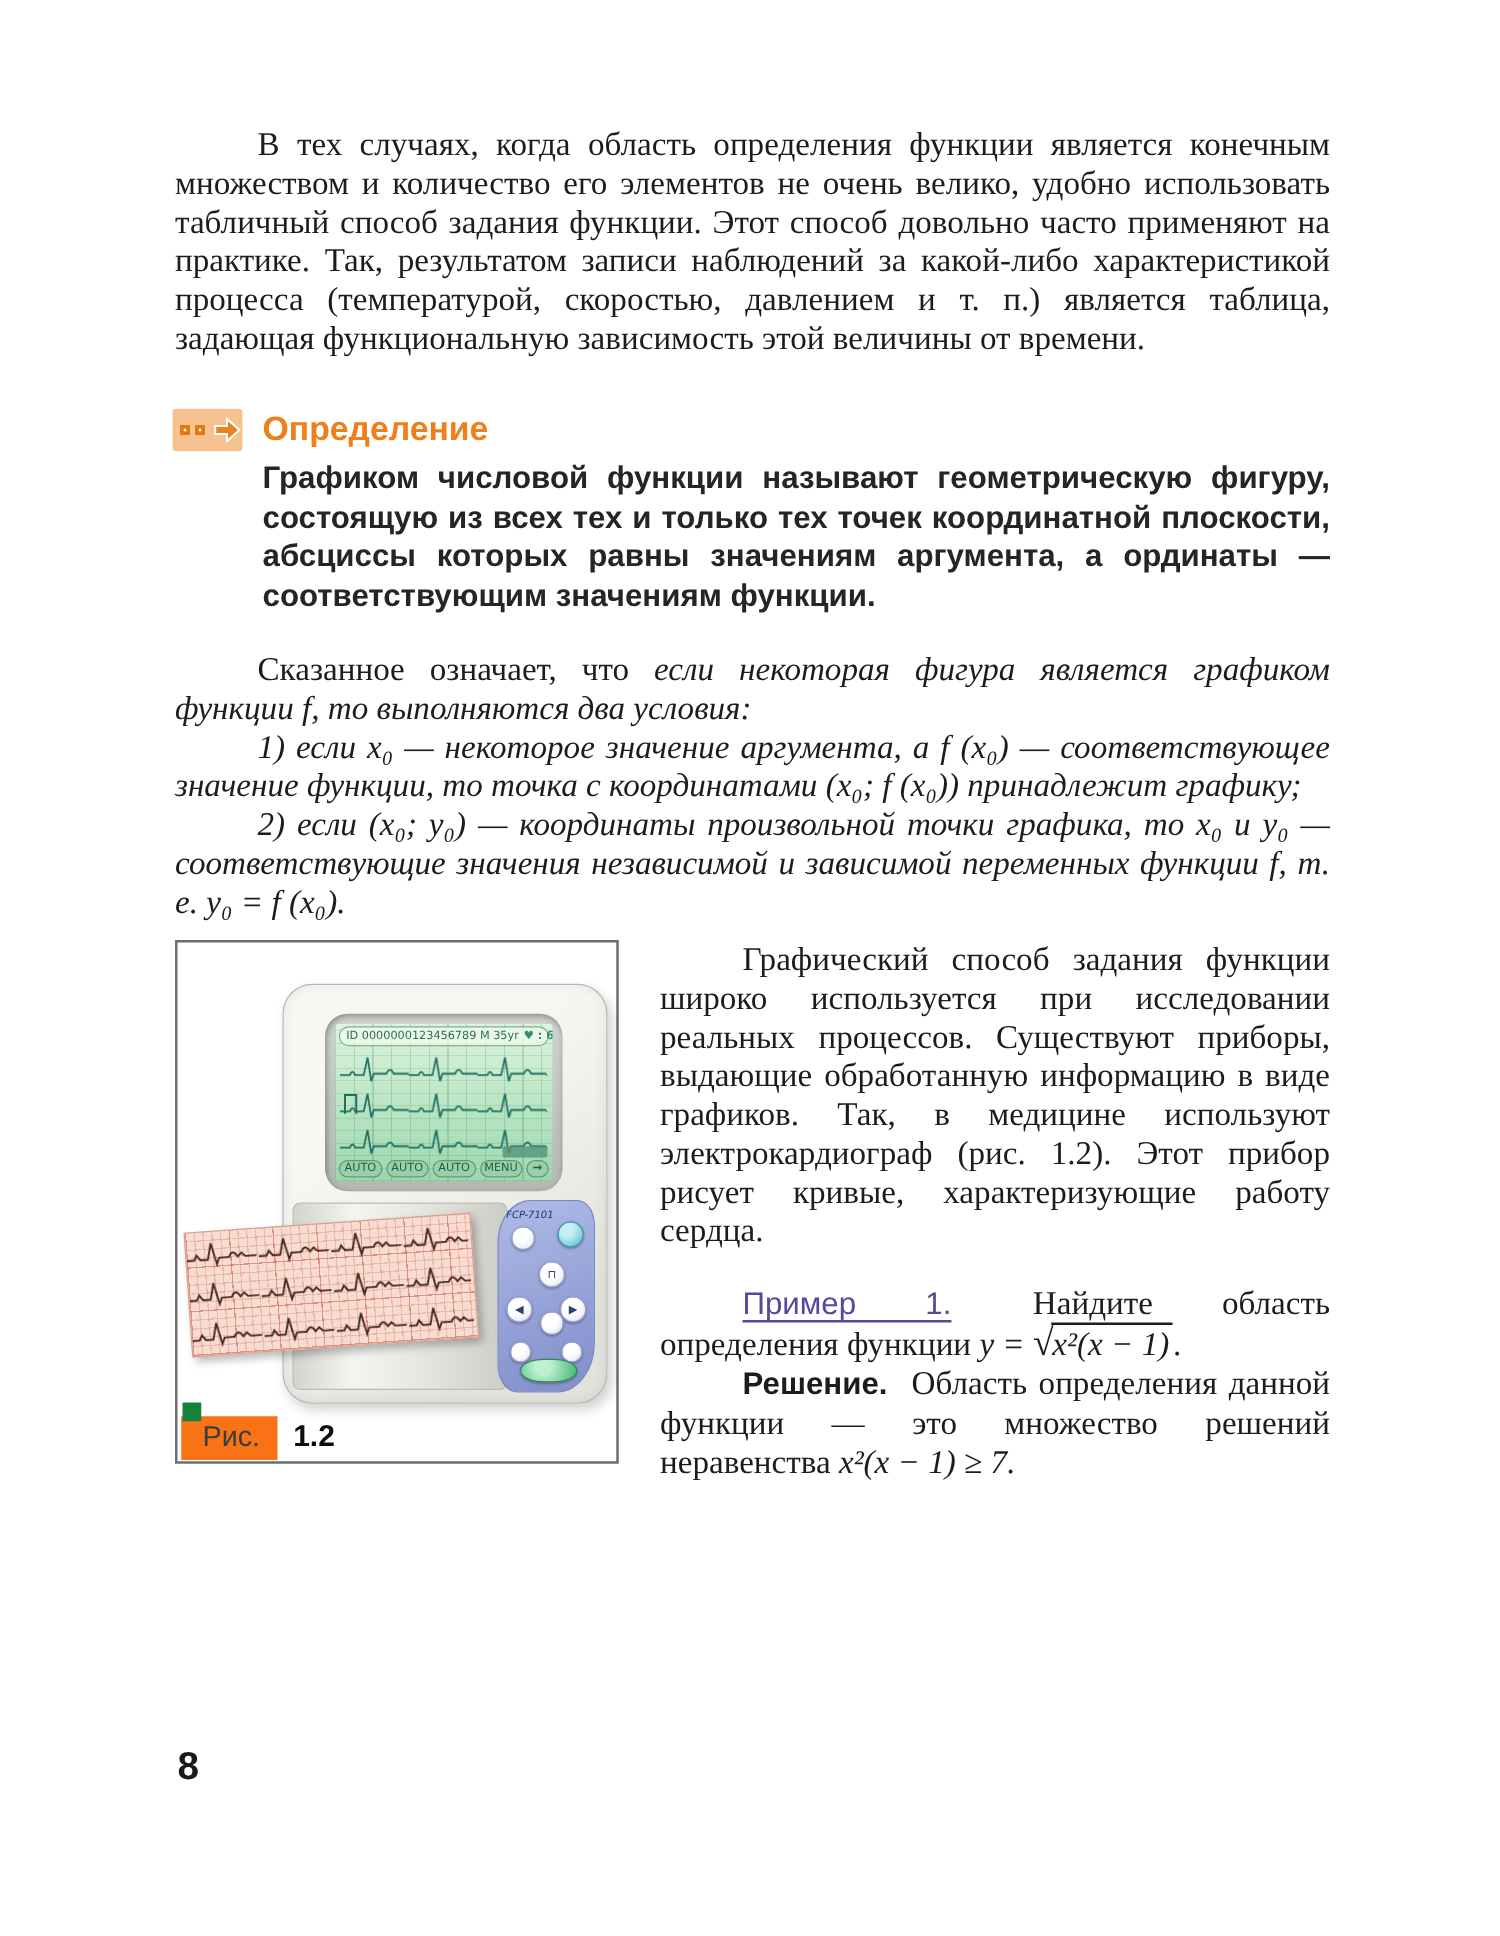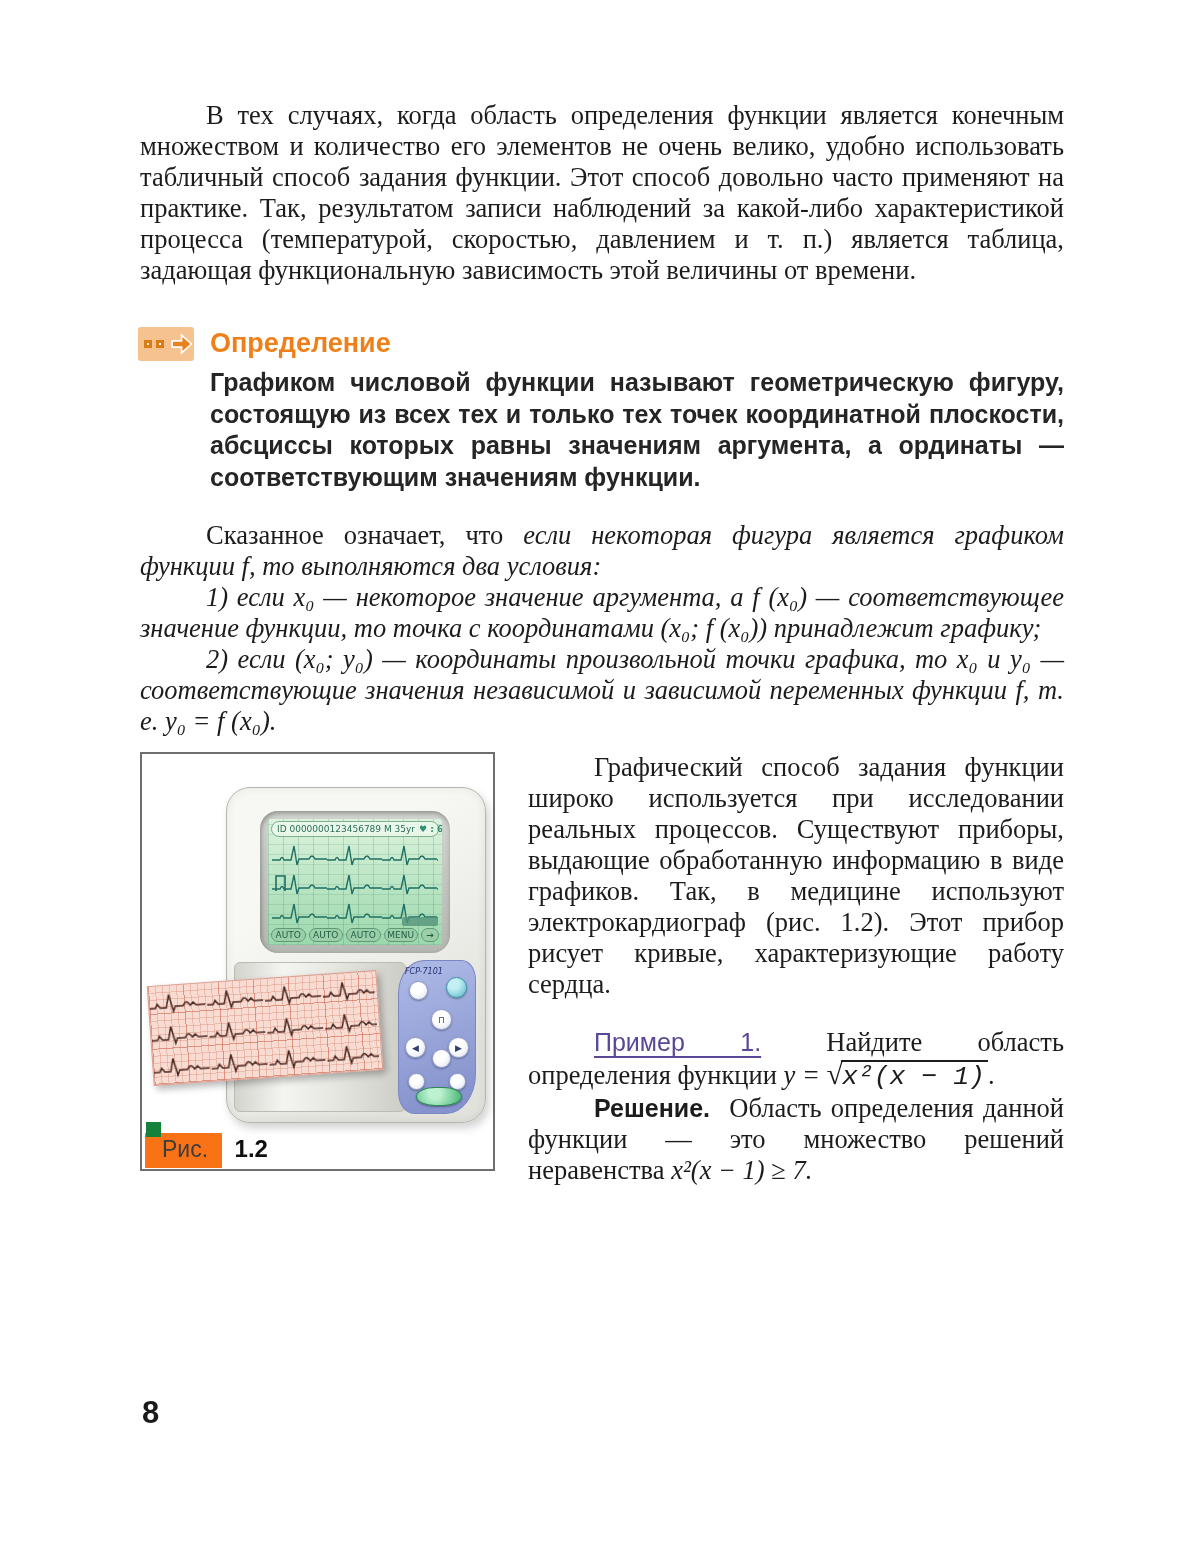--- a/index.html
+++ b/index.html
@@ -42,21 +42,21 @@
     color:#5b4798; font-family:"Liberation Sans","DejaVu Sans",sans-serif;
     font-weight:normal; text-decoration:underline; text-underline-offset:5px;
     margin-right:10px; font-size:25px;margin-top:35px;
   }
   .solution-label {
     font-family:"Liberation Sans","DejaVu Sans",sans-serif; font-weight:bold;
     margin-right:10px; font-size:25px;
   }
   .formula { white-space:nowrap; }
   .sqrt-sign { font-size:30px; font-style:normal; margin-right:-2px; }
-  .radicand { border-top:2px solid #1c1c1c; padding:0 3px 0 1px;font-family:Liberation Mono, monospace; }
+  .radicand { border-top:2px solid #1c1c1c; padding:0 3px 0 1px; }
 
   
   .device {
     position:absolute; left:84px; top:33px; width:260px; height:336px;
     background:linear-gradient(145deg,#f7f7f4 30%,#e2e2dc 85%);
     border:1px solid #b6b6ae; border-radius:24px;
     box-shadow:inset 0 0 10px rgba(0,0,0,.07), 3px 5px 9px rgba(0,0,0,.18);
   }
   .screen-bezel {
     position:absolute; left:33px; top:23px; width:190px; height:142px;

